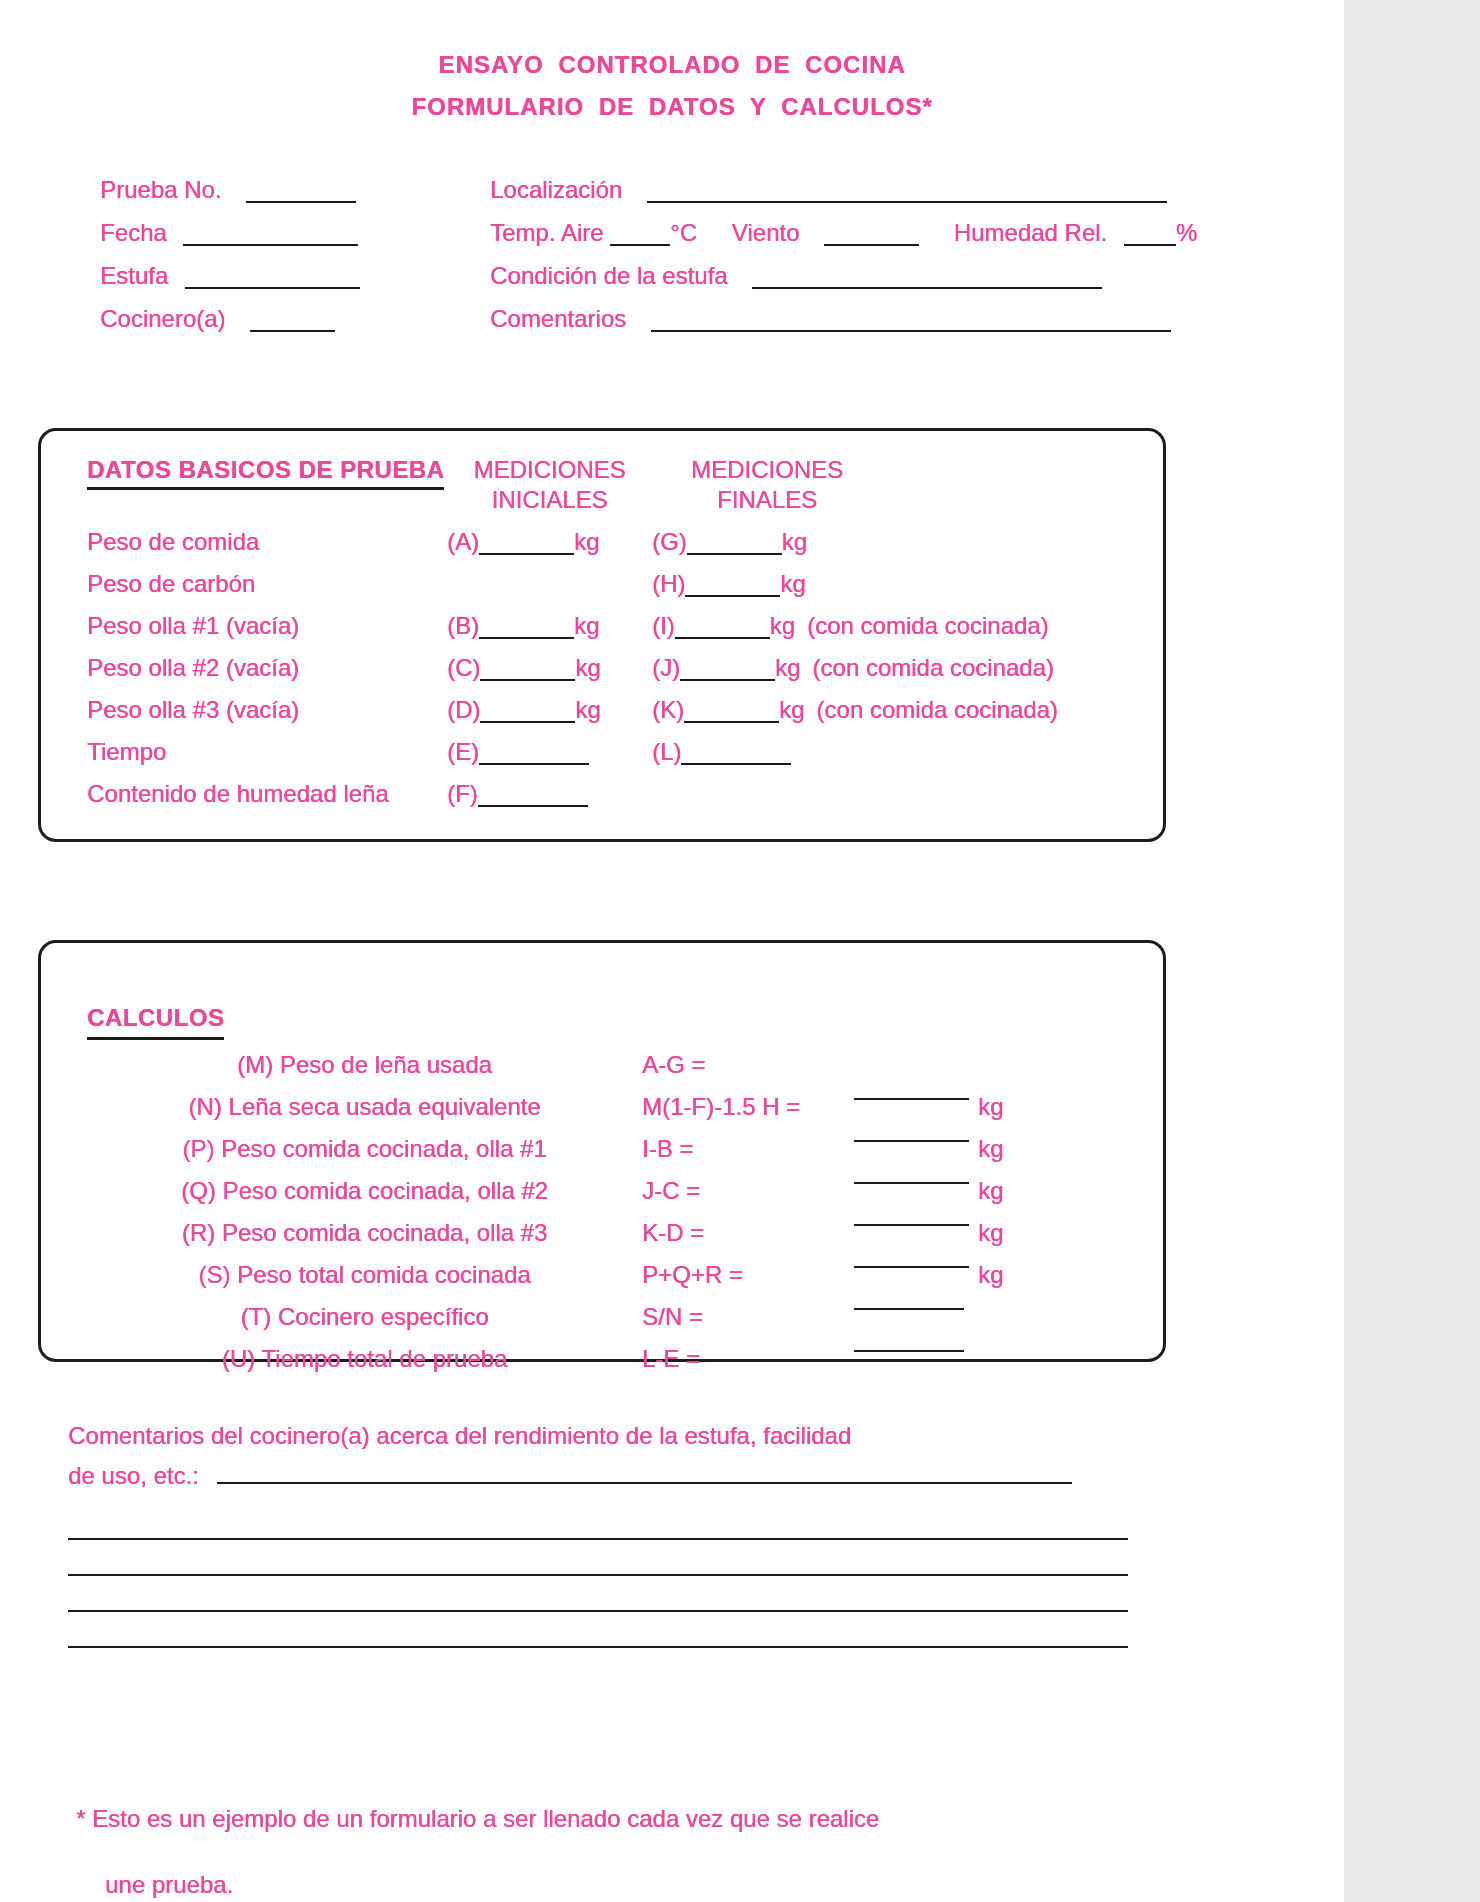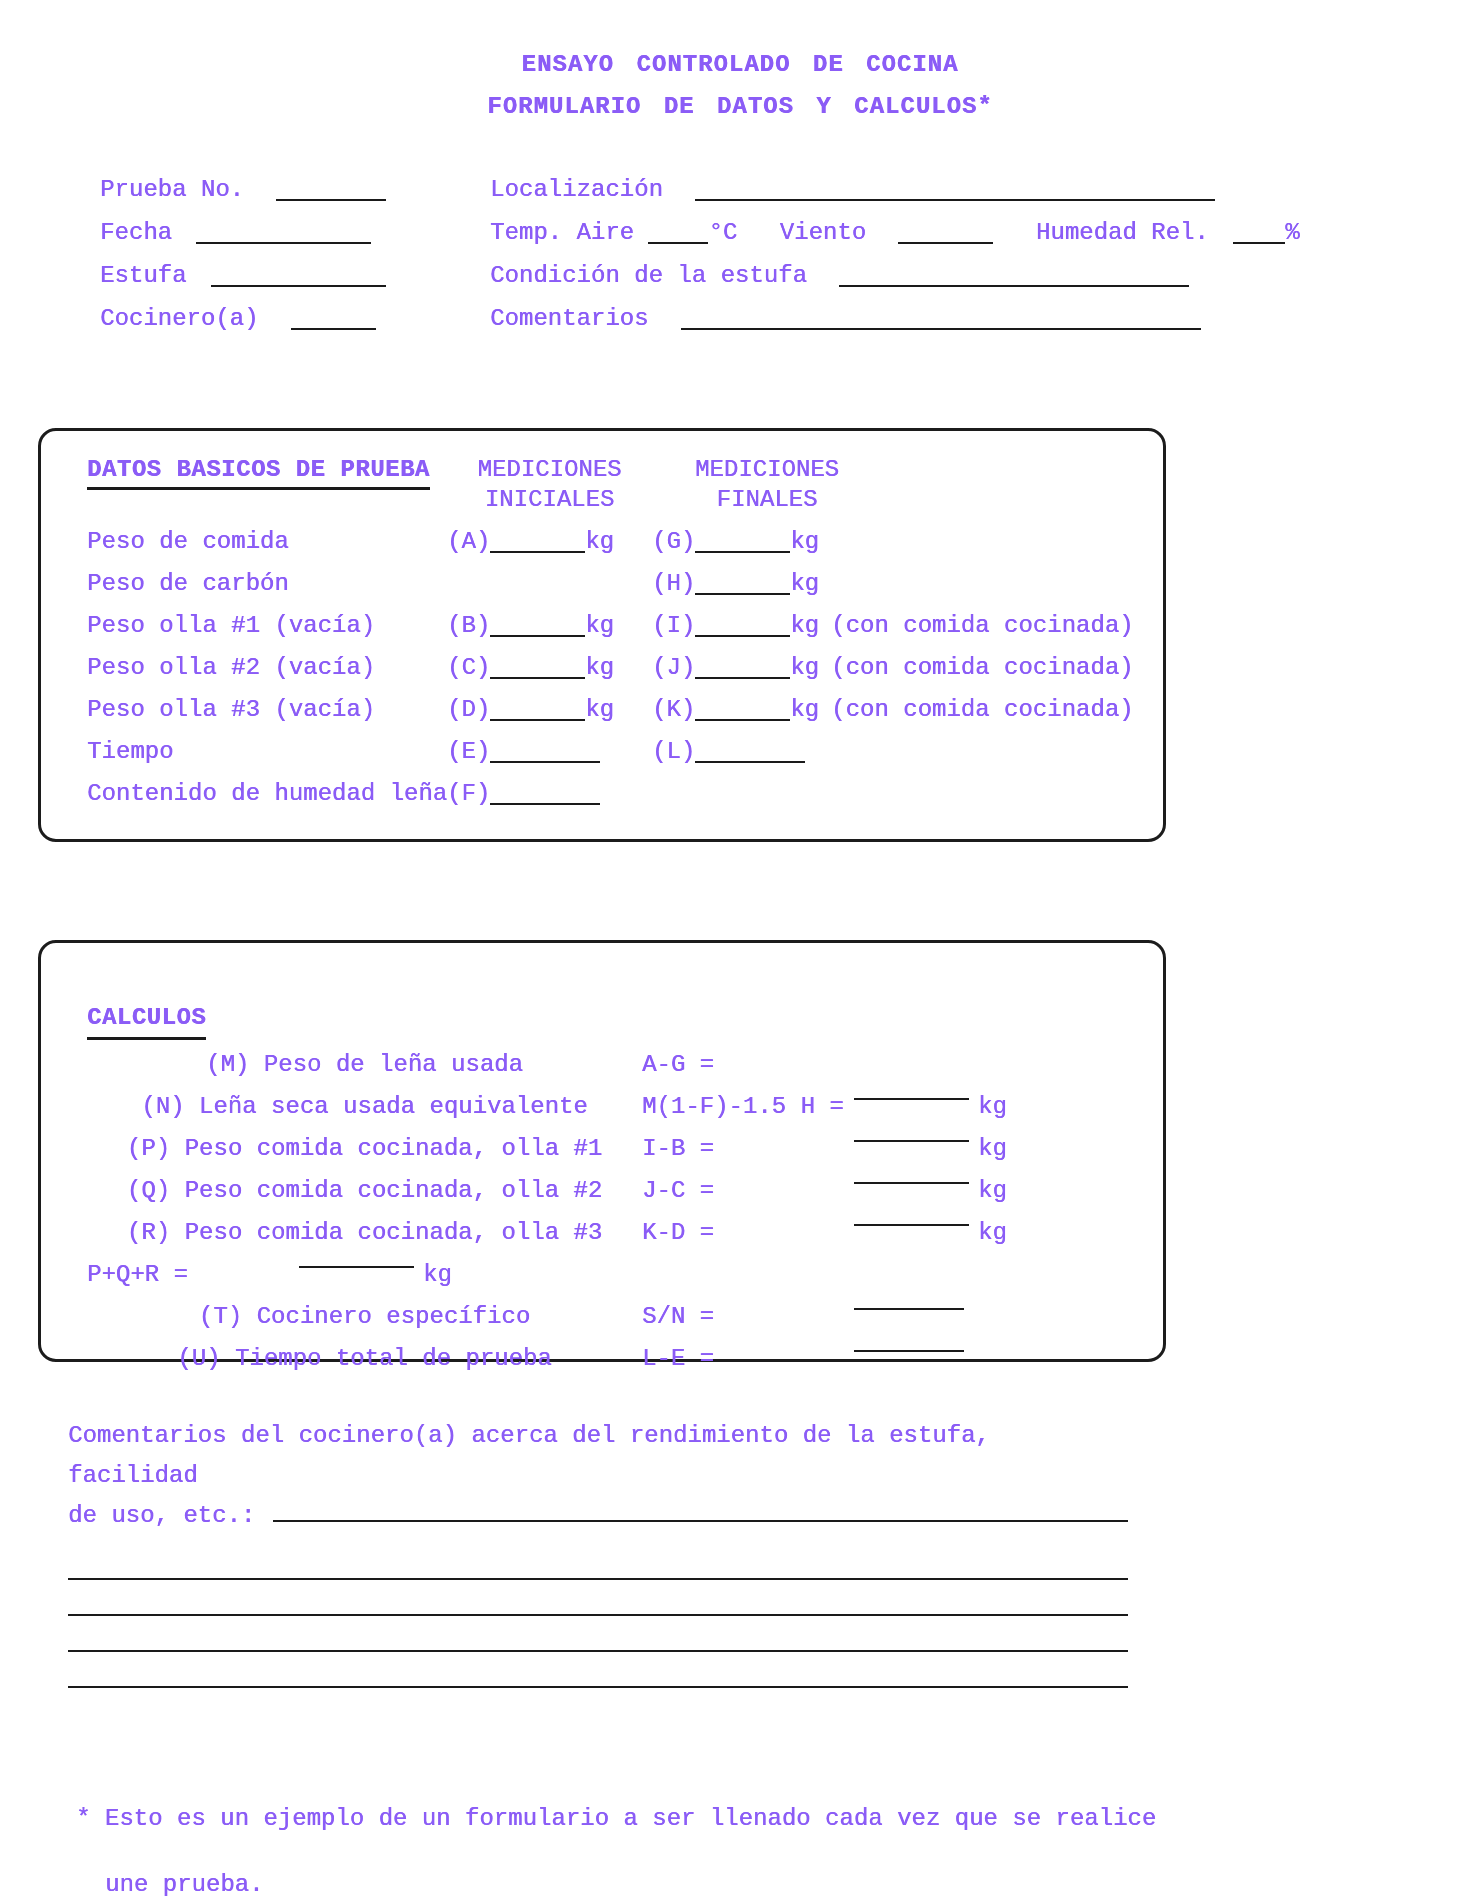--- a/index.html
+++ b/index.html
@@ -1,22 +1,22 @@
 <!DOCTYPE html>
 <html><head>
 <meta charset="utf-8">
 <style>
   html,body{margin:0;padding:0;background:#e8e8e8;}
   .page{
     position:relative;
-    width:1480px;height:1902px;
+    width:1344px;height:1902px;
     background:#ffffff;
-    font-family:Liberation Mono, monospace;
+    font-family:Liberation Sans, sans-serif;
     font-size:24px;
-    color:#8b5cf6;
+    color:#ec4899;
     text-shadow:0.45px 0 currentColor;
     overflow:hidden;
   }
   
   .bl{display:inline-block;border-bottom:2.6px solid #1a1a1a;height:12px;vertical-align:-5px;}
   .w60{width:60px}.w52{width:52px}.w85{width:85px}.w95{width:95px}.w110{width:110px}
   .w115{width:115px}.w175{width:175px}.w350{width:350px}.w520{width:520px}.w855{width:855px}
 
   
   .title-block{position:absolute;top:44px;left:0;width:100%;text-align:center;font-weight:bold;letter-spacing:1px;word-spacing:7px;line-height:42px;}
@@ -206,20 +206,21 @@
       <span class="bl w115"></span>
       <span class="unit">kg</span>
     </div>
     <div class="b2row">
       <div class="lab">(R) Peso comida cocinada, olla #3</div>
       <div class="formula">K-D =</div>
       <span class="bl w115"></span>
       <span class="unit">kg</span>
     </div>
     <div class="b2row">
+      <div class="lab">(S) Peso total comida cocinada</div>
       <div class="formula">P+Q+R =</div>
       <span class="bl w115"></span>
       <span class="unit">kg</span>
     </div>
     <div class="b2row">
       <div class="lab">(T) Cocinero específico</div>
       <div class="formula">S/N =</div>
       <span class="bl w110"></span>
     </div>
     <div class="b2row">

